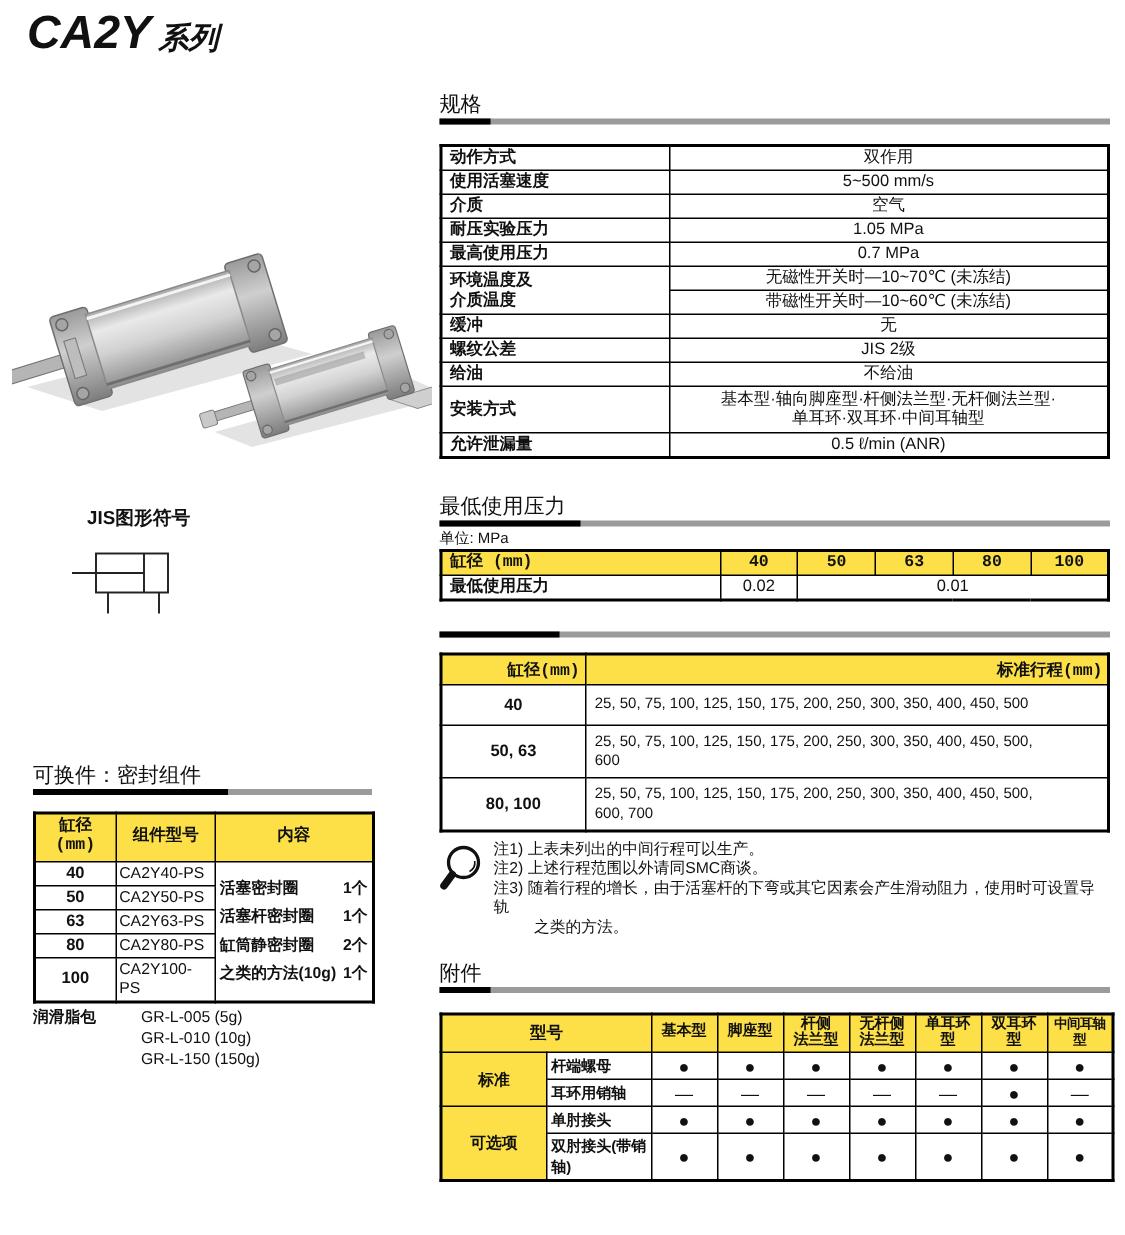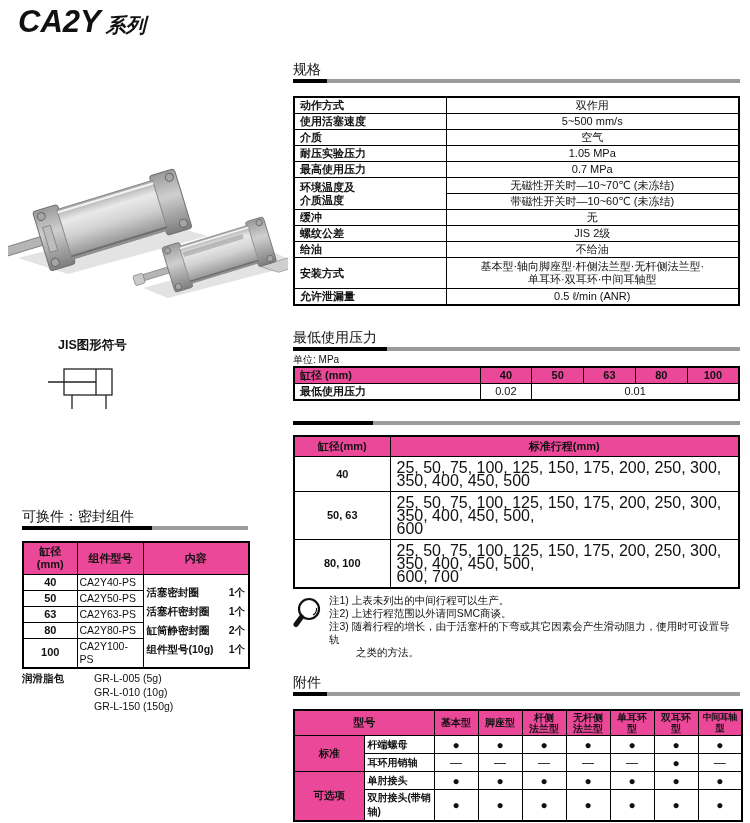--- a/index.html
+++ b/index.html
@@ -19,42 +19,42 @@
   
   .sec { width:100%; }
   .sec .txt { font-size:14px; font-weight:normal; padding-bottom:2px; display:block; line-height:16px; }
   .sec .rule { height:4px; background:#9b9b9b; }
   .sec .rule::before { content:""; display:block; height:4px; background:#000; width:var(--bw,36px); }
 
   
   table { border-collapse:collapse; table-layout:fixed; }
   .t { border:2px solid #000; }
   .t td { border:1px solid #000; font-size:11px; vertical-align:middle; padding:1px 3px; }
-  .hd { background:#ec4899; }
+  .hd { background:#fde047;font-family:Liberation Mono, monospace; }
 
   
   .right-col { position:absolute; left:293px; top:61px; width:447px; }
 
   .spec-table { width:447px; margin-top:13px; }
   .spec-table td.lbl { width:152px; font-weight:bold; padding-left:5px; height:16px; line-height:13px; }
   .spec-table td.val { text-align:center; height:16px; line-height:13px; }
   .spec-table td.val2 { text-align:center; line-height:13px; padding:2px 3px;margin-top:17px; }
 
   .minp-block { margin-top:23px; }
   .unit-note { font-size:10px; line-height:11px; margin:3px 1px 1px 0; }
   .minp-table { width:447px; }
   .minp-table td { height:16px; text-align:center; font-weight:bold; line-height:13px; }
   .minp-table td.lbl { width:186px; text-align:left; padding-left:5px; }
   .minp-table td.v { font-weight:normal; }
 
   .stroke-block { margin-top:20px; }
   .stroke-table { width:447px; margin-top:10px; }
   .stroke-table td.bore { width:96px; text-align:center; font-weight:bold; }
-  .stroke-table td.hdc { text-align:center; font-weight:bold; height:20px; }
-  .stroke-table td.strokes { font-size:16px; line-height:13px; padding:4px 6px; }
+  .stroke-table td.hdc { text-align:right; font-weight:bold; height:20px; }
+  .stroke-table td.strokes { font-size:10px; line-height:13px; padding:4px 6px; }
   .r28 { height:27px; } .r33 { height:32px; }
 
   .notes { display:flex; margin-top:5px; }
   .notes .mag { flex:0 0 36px; padding-top:2px; }
   .notes .lines { font-size:10.5px; line-height:13px; }
   .notes .indent { padding-left:27px; }
 
   .acc-block { margin-top:15px; }
   .acc-table { width:450px; margin-top:13px; }
   .acc-table td { text-align:center; padding:1px 2px; }
@@ -183,21 +183,21 @@
               </div>
           <div class="line">
                 <span>活塞杆密封圈</span>
                 <span>1个</span>
               </div>
           <div class="line">
                 <span>缸筒静密封圈</span>
                 <span>2个</span>
               </div>
           <div class="line">
-                <span>组件型号(10g)</span>
+                <span>之类的方法(10g)</span>
                 <span>1个</span>
               </div>
         </td>
       </tr>
       <tr class="brow">
         <td class="c1">50</td>
         <td class="c2">CA2Y50-PS</td>
       </tr>
       <tr class="brow">
         <td class="c1">63</td>

